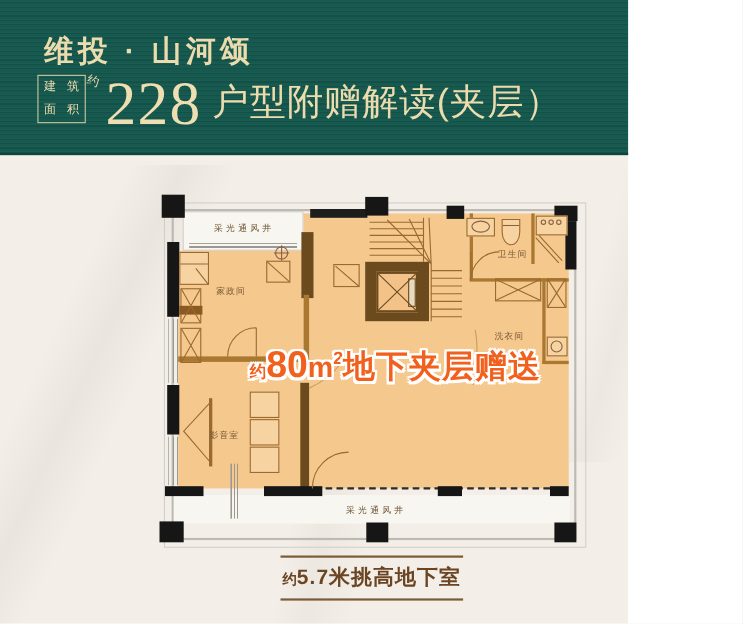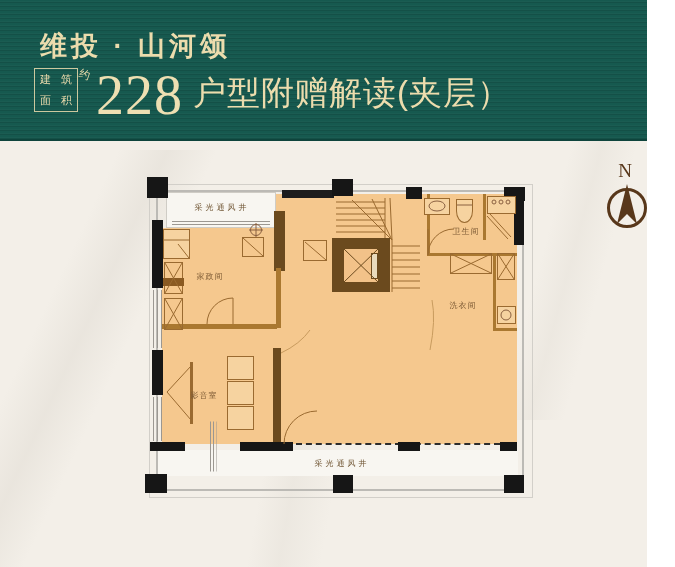--- a/index.html
+++ b/index.html
@@ -1,17 +1,17 @@
 <!DOCTYPE html>
 <html><head>
 <meta charset="utf-8">
 <style>
   html,body{margin:0;padding:0;}
   body{font-family:"Liberation Sans","DejaVu Sans",sans-serif;}
-  #stage{position:relative;width:647px;height:567px;background:#f3efe8;overflow:hidden;}
+  #stage{position:relative;width:551px;height:567px;background:#f3efe8;overflow:hidden;padding-left:20px;}
   .abs{position:absolute;}
   
   .vein{position:absolute;pointer-events:none;opacity:.5;}
   
   #header{position:absolute;left:0;top:0;width:675px;height:139px;
     background:#16594f;
     background-image:repeating-linear-gradient(0deg,rgba(0,0,0,.10) 0 1px,rgba(255,255,255,.02) 1px 2px,transparent 2px 4px);
     border-bottom:2px solid #0e443c;}
   .brand{position:absolute;left:40px;top:28px;font-size:27px;font-weight:bold;color:#ecdcad;letter-spacing:4px;}
   .hrow2{position:absolute;left:34px;top:68px;display:flex;align-items:flex-end;}
@@ -186,21 +186,27 @@
       <ellipse cx="437" cy="206" rx="8" ry="5"></ellipse>
 
       <path d="M457 205 H472"></path>
 
       <circle cx="494" cy="202" r="2"></circle>
         <circle cx="501" cy="202" r="2"></circle>
         <circle cx="508" cy="202" r="2"></circle>
     </g>
   </svg>
 
-  <div class="lbl" style="left:210px;top:271px;">家政间</div>
+  <div class="lbl" style="left:210px;top:259px;">家政间</div>
   <div class="lbl" style="left:466px;top:226px;">卫生间</div>
   <div class="lbl" style="left:463px;top:300px;">洗衣间</div>
   <div class="lbl" style="left:204px;top:390px;">影音室</div>
 
-
+  <div class="gift">
+    <span class="g-prefix">约</span><span class="g-value">80</span><span class="g-unit">m</span><span class="g-sup">2</span><span class="g-text">地下夹层赠送</span>
+  </div>
+
+  <div class="heightBox">
+    <span class="hp">约</span><span class="hv">5.7米挑高地下室</span>
+  </div>
 
 
 </div>
 
 </body></html>

